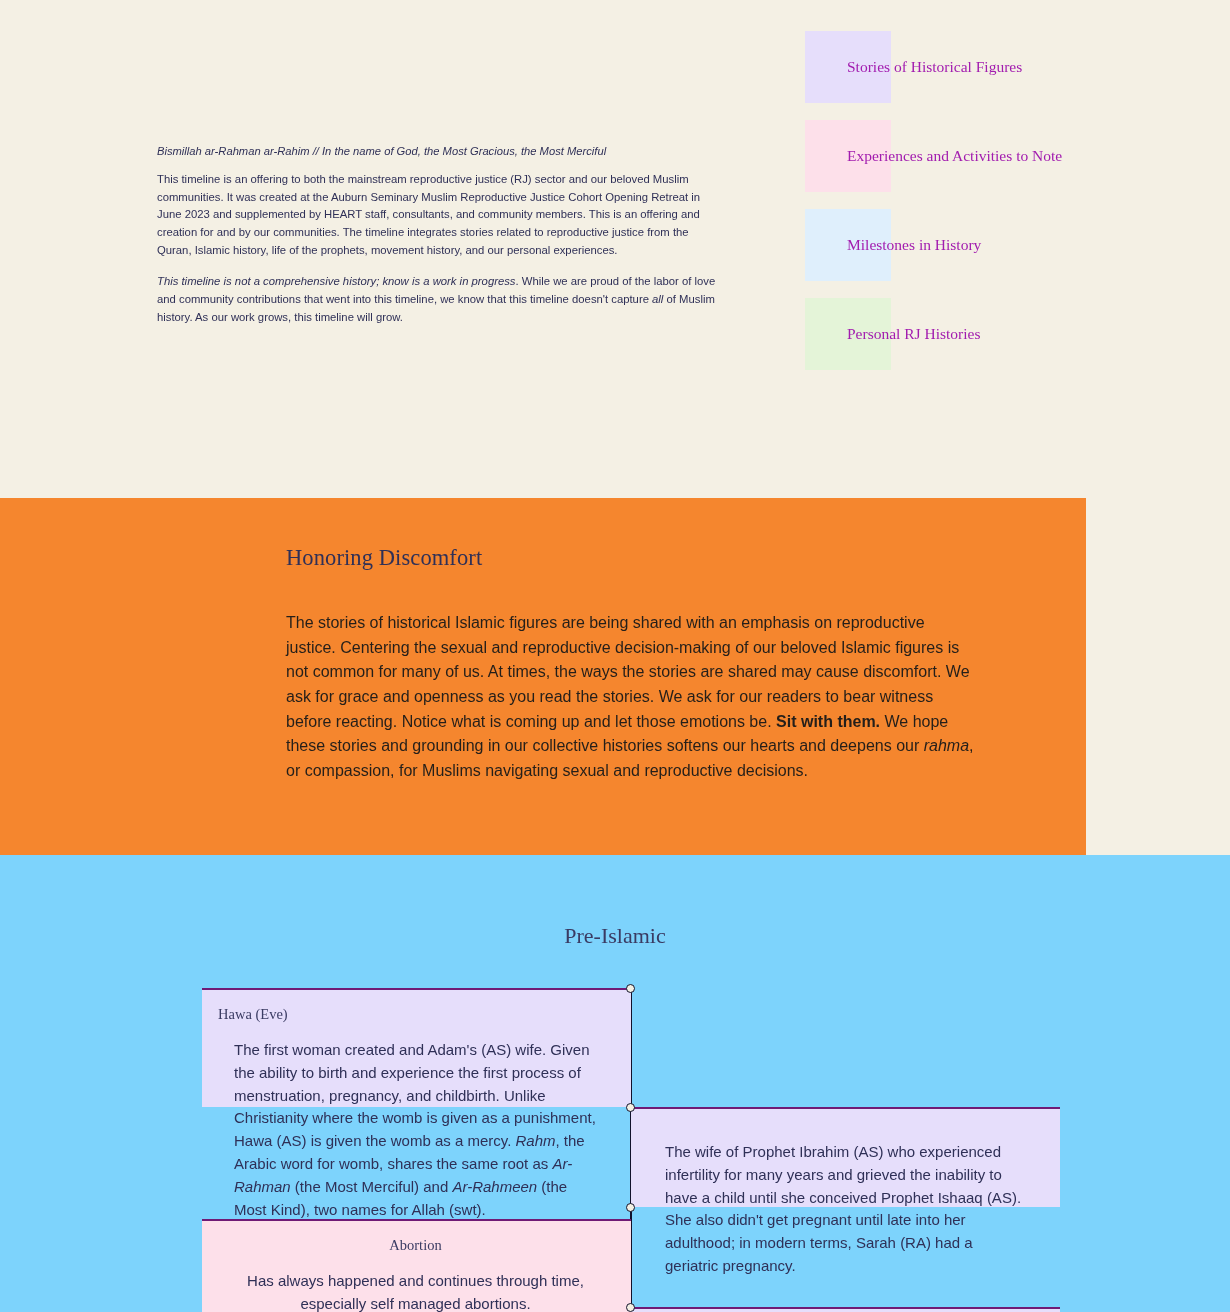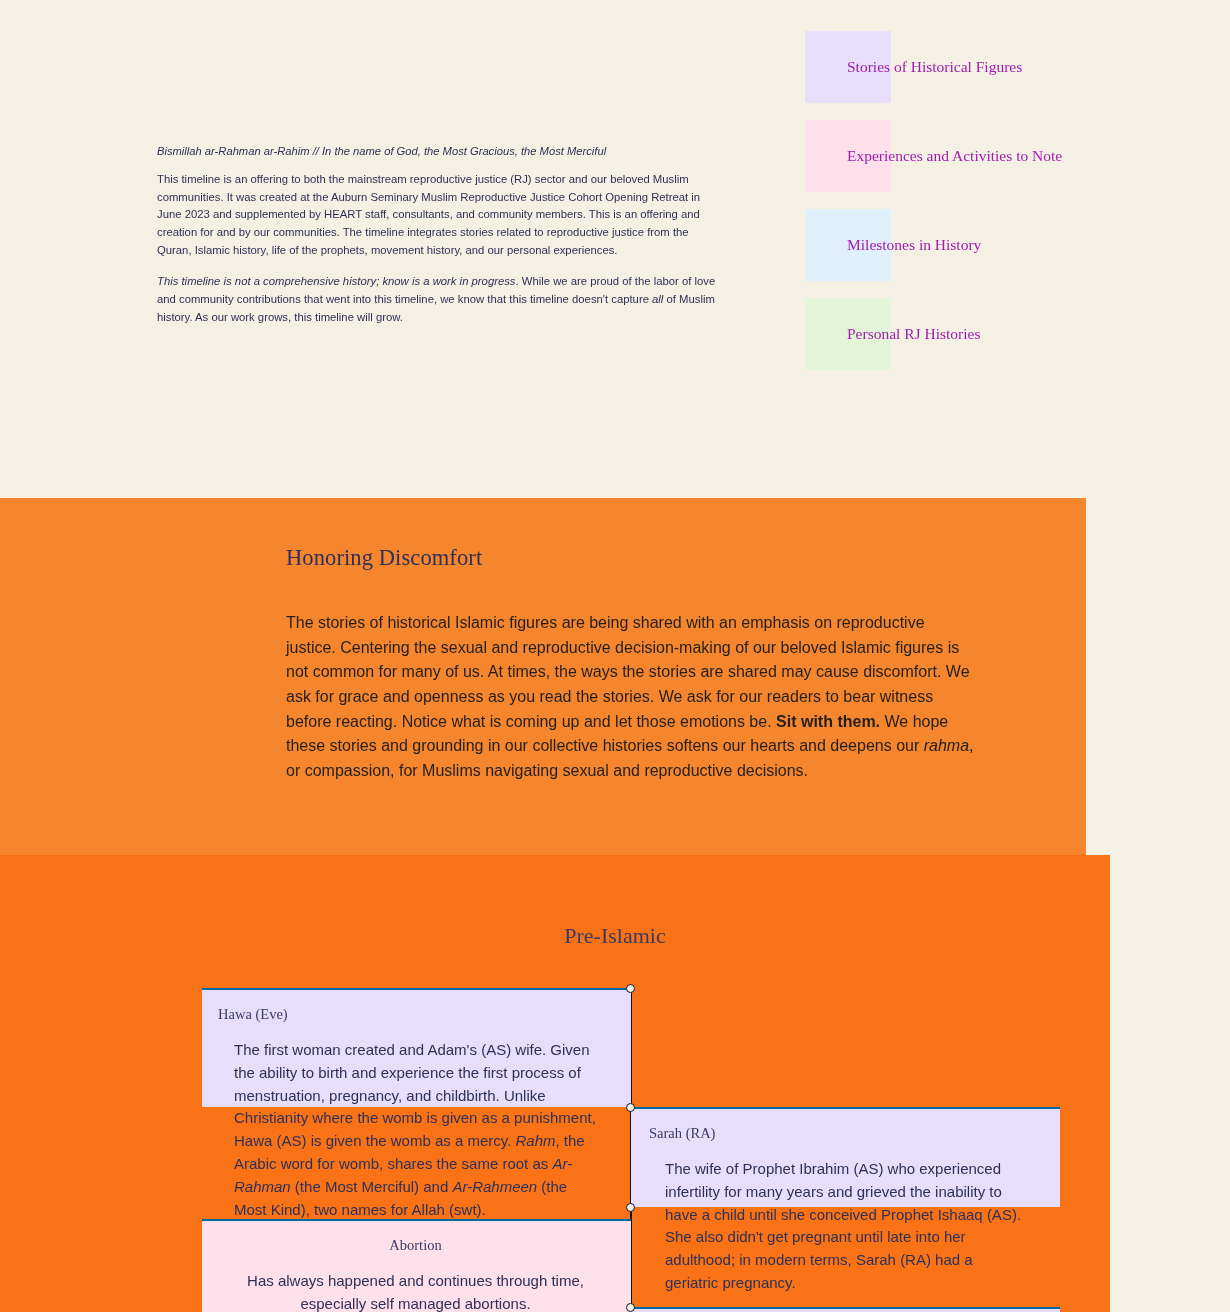--- a/index.html
+++ b/index.html
@@ -59,36 +59,36 @@
   }
   #discomfort .para {
     position:absolute; left:286px; top:113px; width:688px;
     font-size:16px; line-height:1.54; color:#241f1a;
   }
   #discomfort .para b { font-weight:700; }
   #discomfort .para i { font-style:italic; }
 
   
   #timeline {
-    position:absolute; left:0; top:855px; width:1110px; height:457px;
-    background:#f97316; overflow:hidden;
+    position:absolute; left:0; top:855px; width:1230px; height:457px;
+    background:#7dd3fc; overflow:hidden;
   }
   #era-title {
     position:absolute; top:68px; left:0; width:1230px; text-align:center;
     font-family:"Liberation Serif", serif;
     font-size:22px; color:#3a3b63; font-weight:400;
   }
 
   .spine { position:absolute; width:1.6px; background:#12122b; }
   .node {
     position:absolute; width:9px; height:9px; border-radius:50%;
     background:#f4f0e4; border:1.5px solid #12122b; z-index:4;
   }
 
-  .card { position:absolute; border-top:2px solid #0369a1; z-index:2; }
+  .card { position:absolute; border-top:2px solid #701a75; z-index:2; }
   .card .card-title {
     font-family:"Liberation Serif", serif;
     font-size:14.5px; color:#3a3b63; font-weight:400;
     margin:0 0 5px 0;
   }
   .card .card-body {
     font-size:15px; line-height:1.52; color:#2f3057; margin:16px;
   }
   .card .card-body i { font-style:italic; }
   .card .inner { padding:16px 18px 0 16px; }
@@ -153,21 +153,20 @@
       <p class="card-title">Hawa (Eve)</p>
       <p class="card-body">
         <span>The first woman created and Adam's (AS) wife. Given the ability to birth and experience the first process of menstruation, pregnancy, and childbirth. Unlike Christianity where the womb is given as a punishment, Hawa (AS) is given the womb as a mercy. </span><i>Rahm</i><span>, the Arabic word for womb, shares the same root as </span><i>Ar-Rahman</i><span> (the Most Merciful)  and </span><i>Ar-Rahmeen</i><span> (the Most Kind), two names for Allah (swt).</span>
       </p>
     </div>
   </div>
   <div class="node" style="left:626px; top:129px;"></div>
 
   <div class="card c-purple" style="left:631px; top:252px; width:429px; height:100px;">
     <div class="inner" style="padding-left:18px;">
-      <p class="card-title">Sarah (RA)</p>
       <p class="card-body">The wife of Prophet Ibrahim (AS) who experienced infertility for many years and grieved the inability to have a child until she conceived Prophet Ishaaq (AS). She also didn't get pregnant until late into her adulthood; in modern terms, Sarah (RA) had a geriatric pregnancy.</p>
     </div>
   </div>
   <div class="node" style="left:626px; top:248px;"></div>
 
   <div class="card c-pink" style="left:202px; top:364px; width:429px; height:105px;text-align:center;">
     <div class="inner">
       <p class="card-title">Abortion</p>
       <p class="card-body">Has always happened and continues through time, especially self managed abortions.</p>
     </div>

